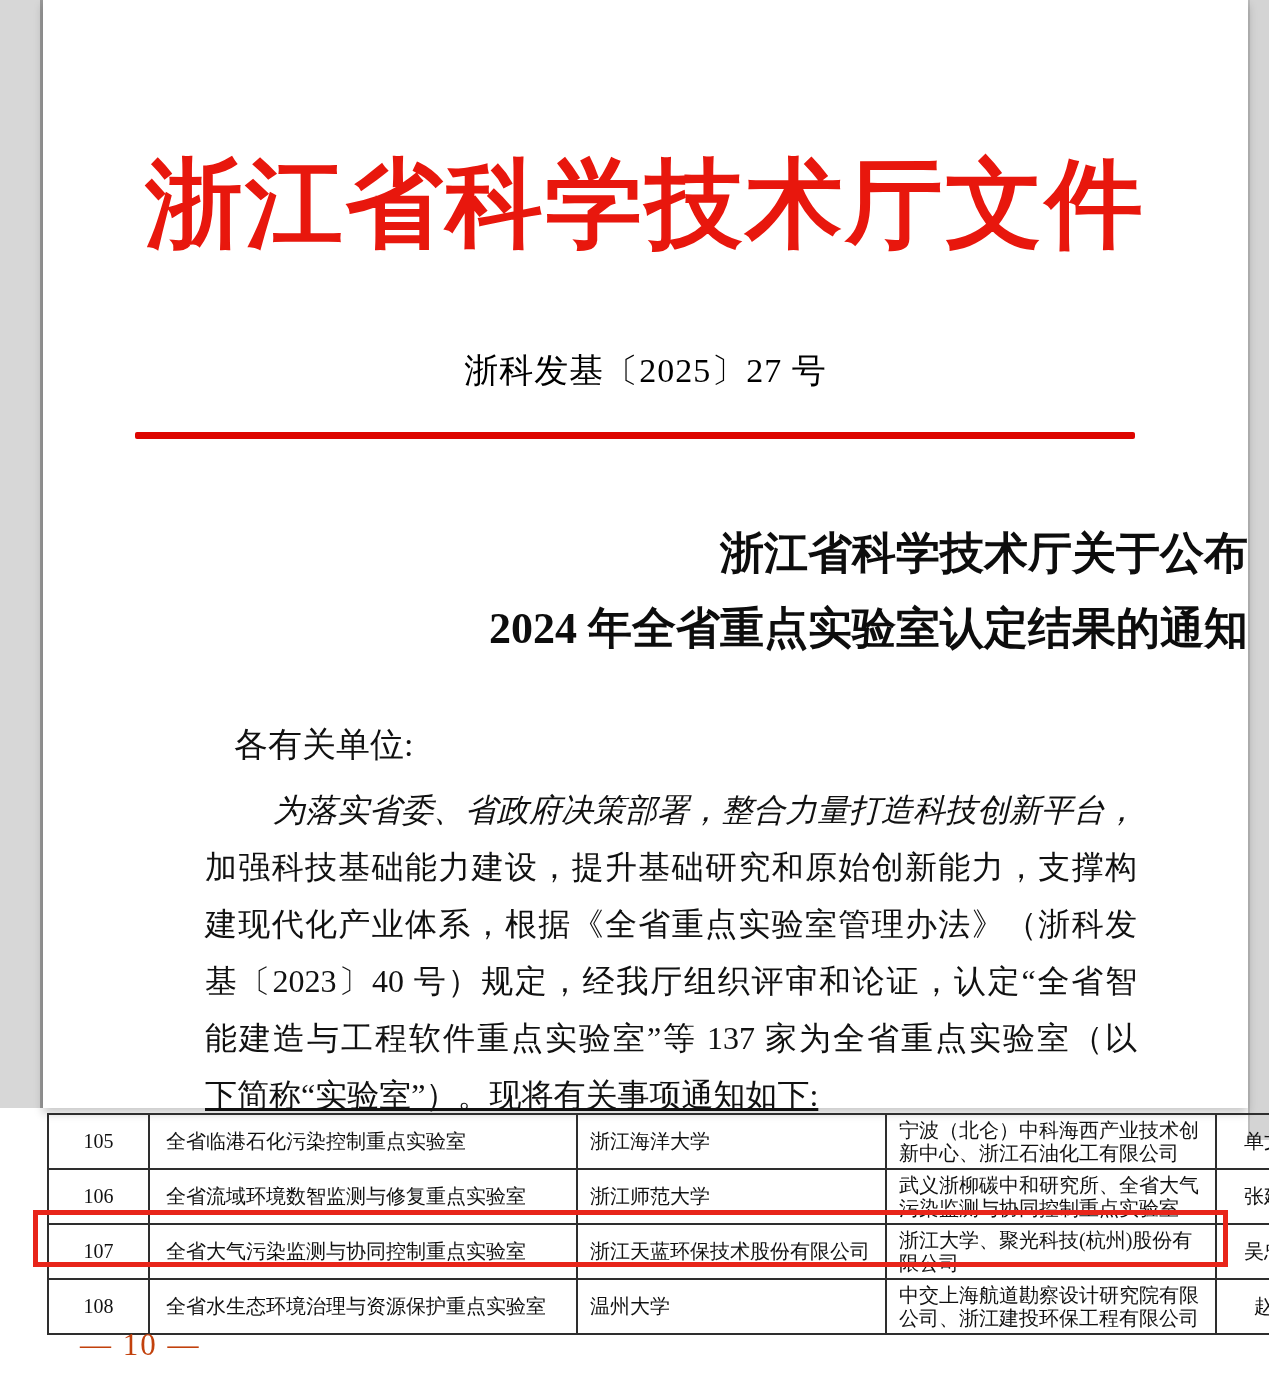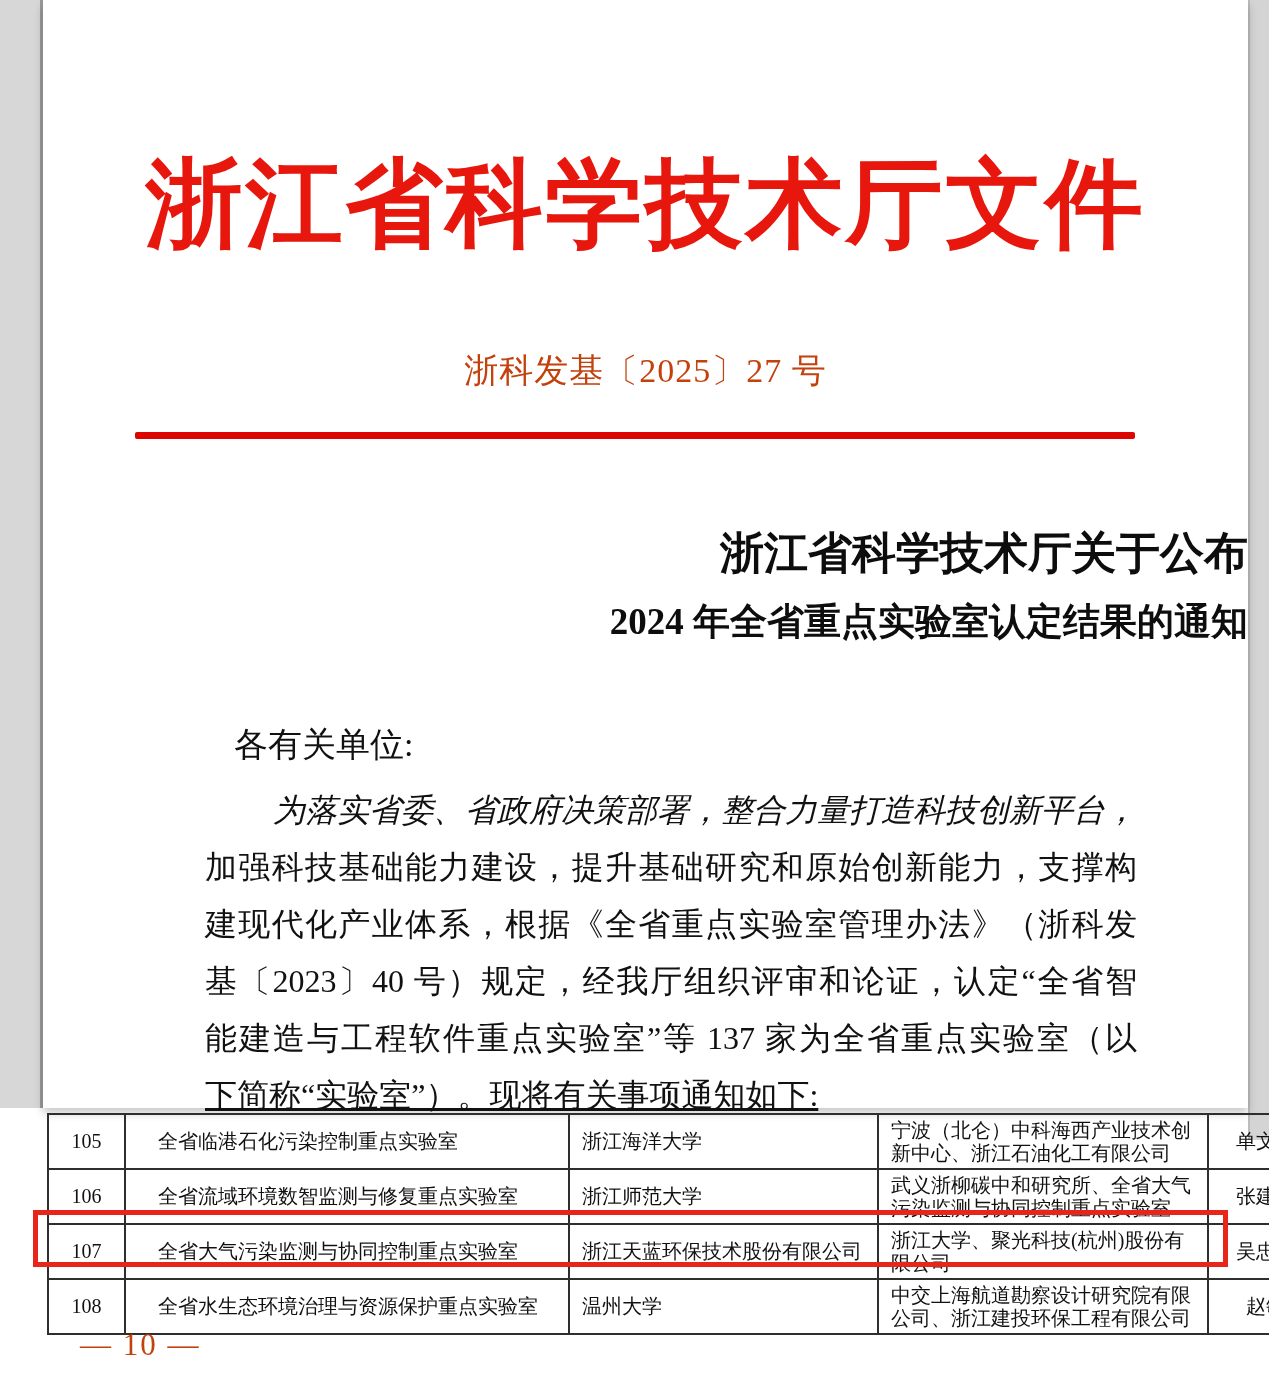--- a/index.html
+++ b/index.html
@@ -29,32 +29,32 @@
   }
 
   .doc-title{
     position:absolute;left:0;top:140px;width:1205px;
     text-align:center;
     font-size:97px;font-weight:bold;color:#e8170d;
     letter-spacing:3px;white-space:nowrap;
   }
   .doc-number{
     position:absolute;left:0;top:348px;width:1205px;
-    text-align:center;font-size:34px;color:#c2410c;
+    text-align:center;font-size:34px;color:#000000;
     letter-spacing:1px;
   }
   .red-rule{
     position:absolute;left:92px;top:432px;width:1000px;height:7px;
     background:#dd0500;border-radius:2px;
   }
 
   .notice-title{position:absolute;left:0;top:528px;width:1205px;text-align:right;
     font-weight:bold;color:#0d0d0d;}
   .notice-title .line1{font-size:44px;line-height:52px;}
-  .notice-title .line2{font-size:37px;line-height:52px;margin-top:16px;}
+  .notice-title .line2{font-size:44px;line-height:52px;margin-top:23px;}
 
   .salutation{
     position:absolute;left:162px;top:722px;
     font-size:34px;color:#111;margin-left:29px;
   }
   .body-par{
     position:absolute;left:162px;top:782px;width:932px;
     font-size:32px;color:#111;
   }
   .body-par .bline{
@@ -68,22 +68,22 @@
   .labs-table{
     position:absolute;left:47px;top:1113px;width:1168px;
     border-collapse:collapse;table-layout:fixed;
     font-size:20px;color:#111;
   }
   .labs-table td{
     border:2px solid #2e2e2e;
     height:49px;padding:2px 10px;line-height:23px;
     overflow:hidden;
   }
-  .labs-table td.c-no{width:63px;text-align:center;padding:2px 6px;}
-  .labs-table td.c-lab{width:400px;text-align:left;padding-left:32px;}
+  .labs-table td.c-no{width:63px;text-align:center;padding:2px 18px;}
+  .labs-table td.c-lab{width:400px;text-align:left;padding-left:16px;}
   .labs-table td.c-inst{width:285px;text-align:left;padding-left:12px;}
   .labs-table td.c-part{width:310px;text-align:left;padding-left:12px;padding-right:6px;}
   .labs-table td.c-dir{width:110px;text-align:center;padding:2px 2px;}
 
   .highlight-box{
     position:absolute;left:33px;top:1210px;width:1185px;height:47px;
     border:5px solid #e8251a;background:transparent;
     pointer-events:none;
   }
 

